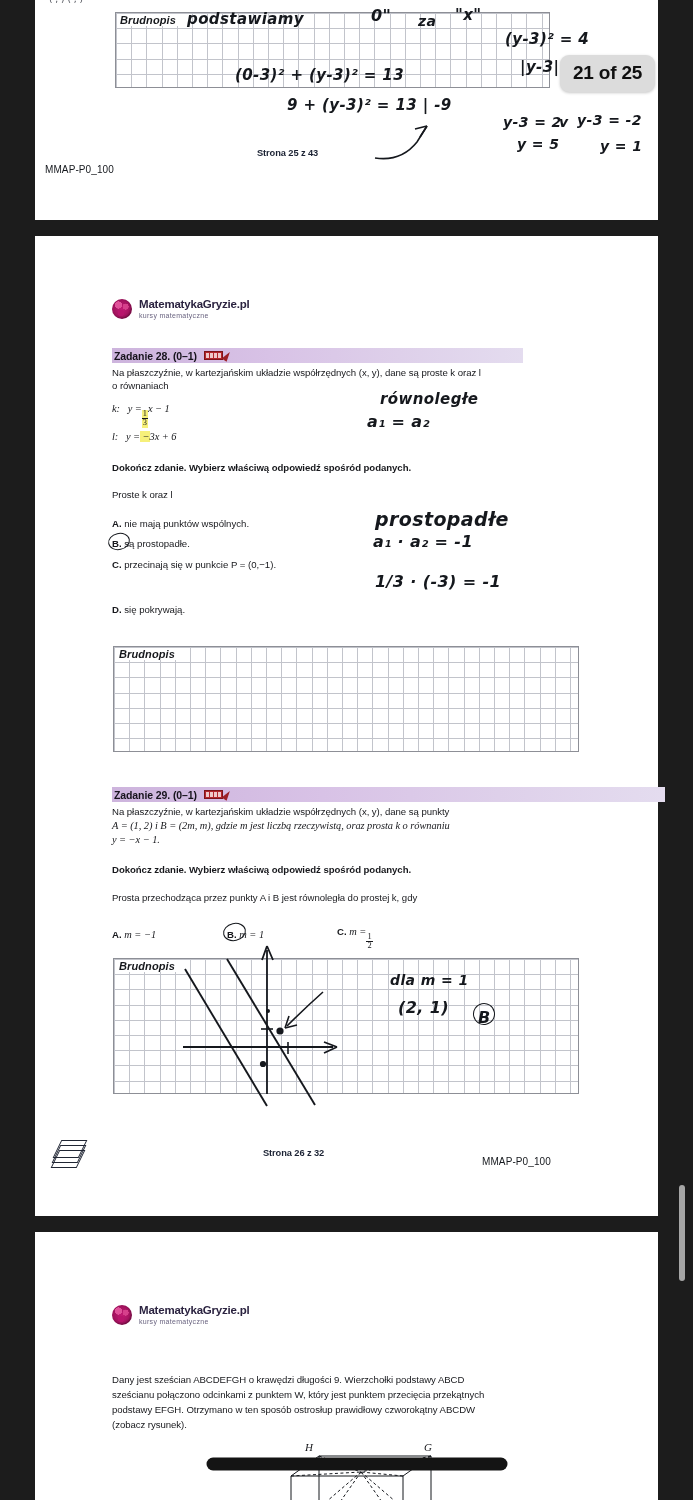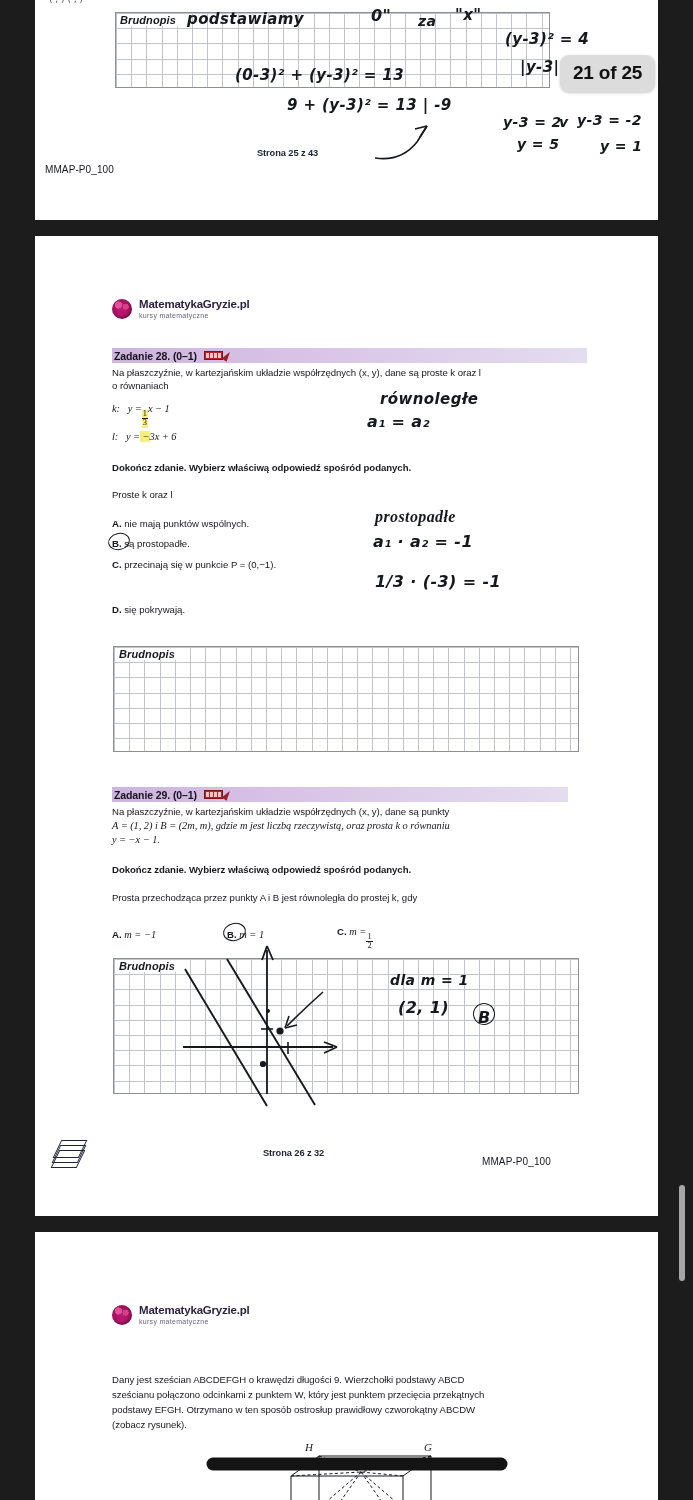--- a/index.html
+++ b/index.html
@@ -237,21 +237,21 @@
     <div class="page-inner">
 
       <div class="logo-row" style="left:77px; top:62px;">
         <div class="logo-mark"></div>
         <div class="logo-text">
           <span class="logo-title">MatematykaGryzie.pl</span>
           <span class="logo-sub">kursy matematyczne</span>
         </div>
       </div>
 
-      <div class="task-bar" style="left:77px; top:112px; width:475px;">
+      <div class="task-bar" style="left:77px; top:112px; width:411px;">
         <span class="task-bar-title">Zadanie 28. (0–1)</span>
         <span class="diff-badge">
           <span class="diff-squares">
             <i></i>
               <i></i>
               <i></i>
               <i></i>
           </span>
           <span class="pencil"></span>
         </span>
@@ -291,28 +291,28 @@
         <span class="b">C.</span>
         <span>przecinają się w punkcie  P = (0,−1).</span>
       </div>
       <div class="opt" style="left:77px; top:344px;margin-top:24px;">
         <span class="b">D.</span>
         <span>się pokrywają.</span>
       </div>
 
       <div class="hand hw" style="left:345px; top:154px; font-size:15px;">równoległe</div>
       <div class="hand hw" style="left:332px; top:176px; font-size:16px;">a₁ = a₂</div>
-      <div class="hand hw" style="left:340px; top:272px; font-size:16px;font-family:Liberation Serif, serif;">prostopadłe</div>
+      <div class="hand hw" style="left:340px; top:272px; font-size:19px;">prostopadłe</div>
       <div class="hand hw" style="left:338px; top:296px; font-size:16px;">a₁ · a₂ = -1</div>
       <div class="hand hw" style="left:340px; top:336px; font-size:16px;">1/3 · (-3) = -1</div>
 
       <div class="grid-box" style="left:78px; top:410px; width:466px; height:106px;"></div>
       <div class="grid-label" style="left:83px; top:412px;">Brudnopis</div>
 
-      <div class="task-bar" style="left:77px; top:551px; width:456px;text-align:right;">
+      <div class="task-bar" style="left:77px; top:551px; width:553px;text-align:right;">
         <span class="task-bar-title">Zadanie 29. (0–1)</span>
         <span class="diff-badge">
           <span class="diff-squares">
             <i></i>
               <i></i>
               <i></i>
               <i></i>
           </span>
           <span class="pencil"></span>
         </span>

